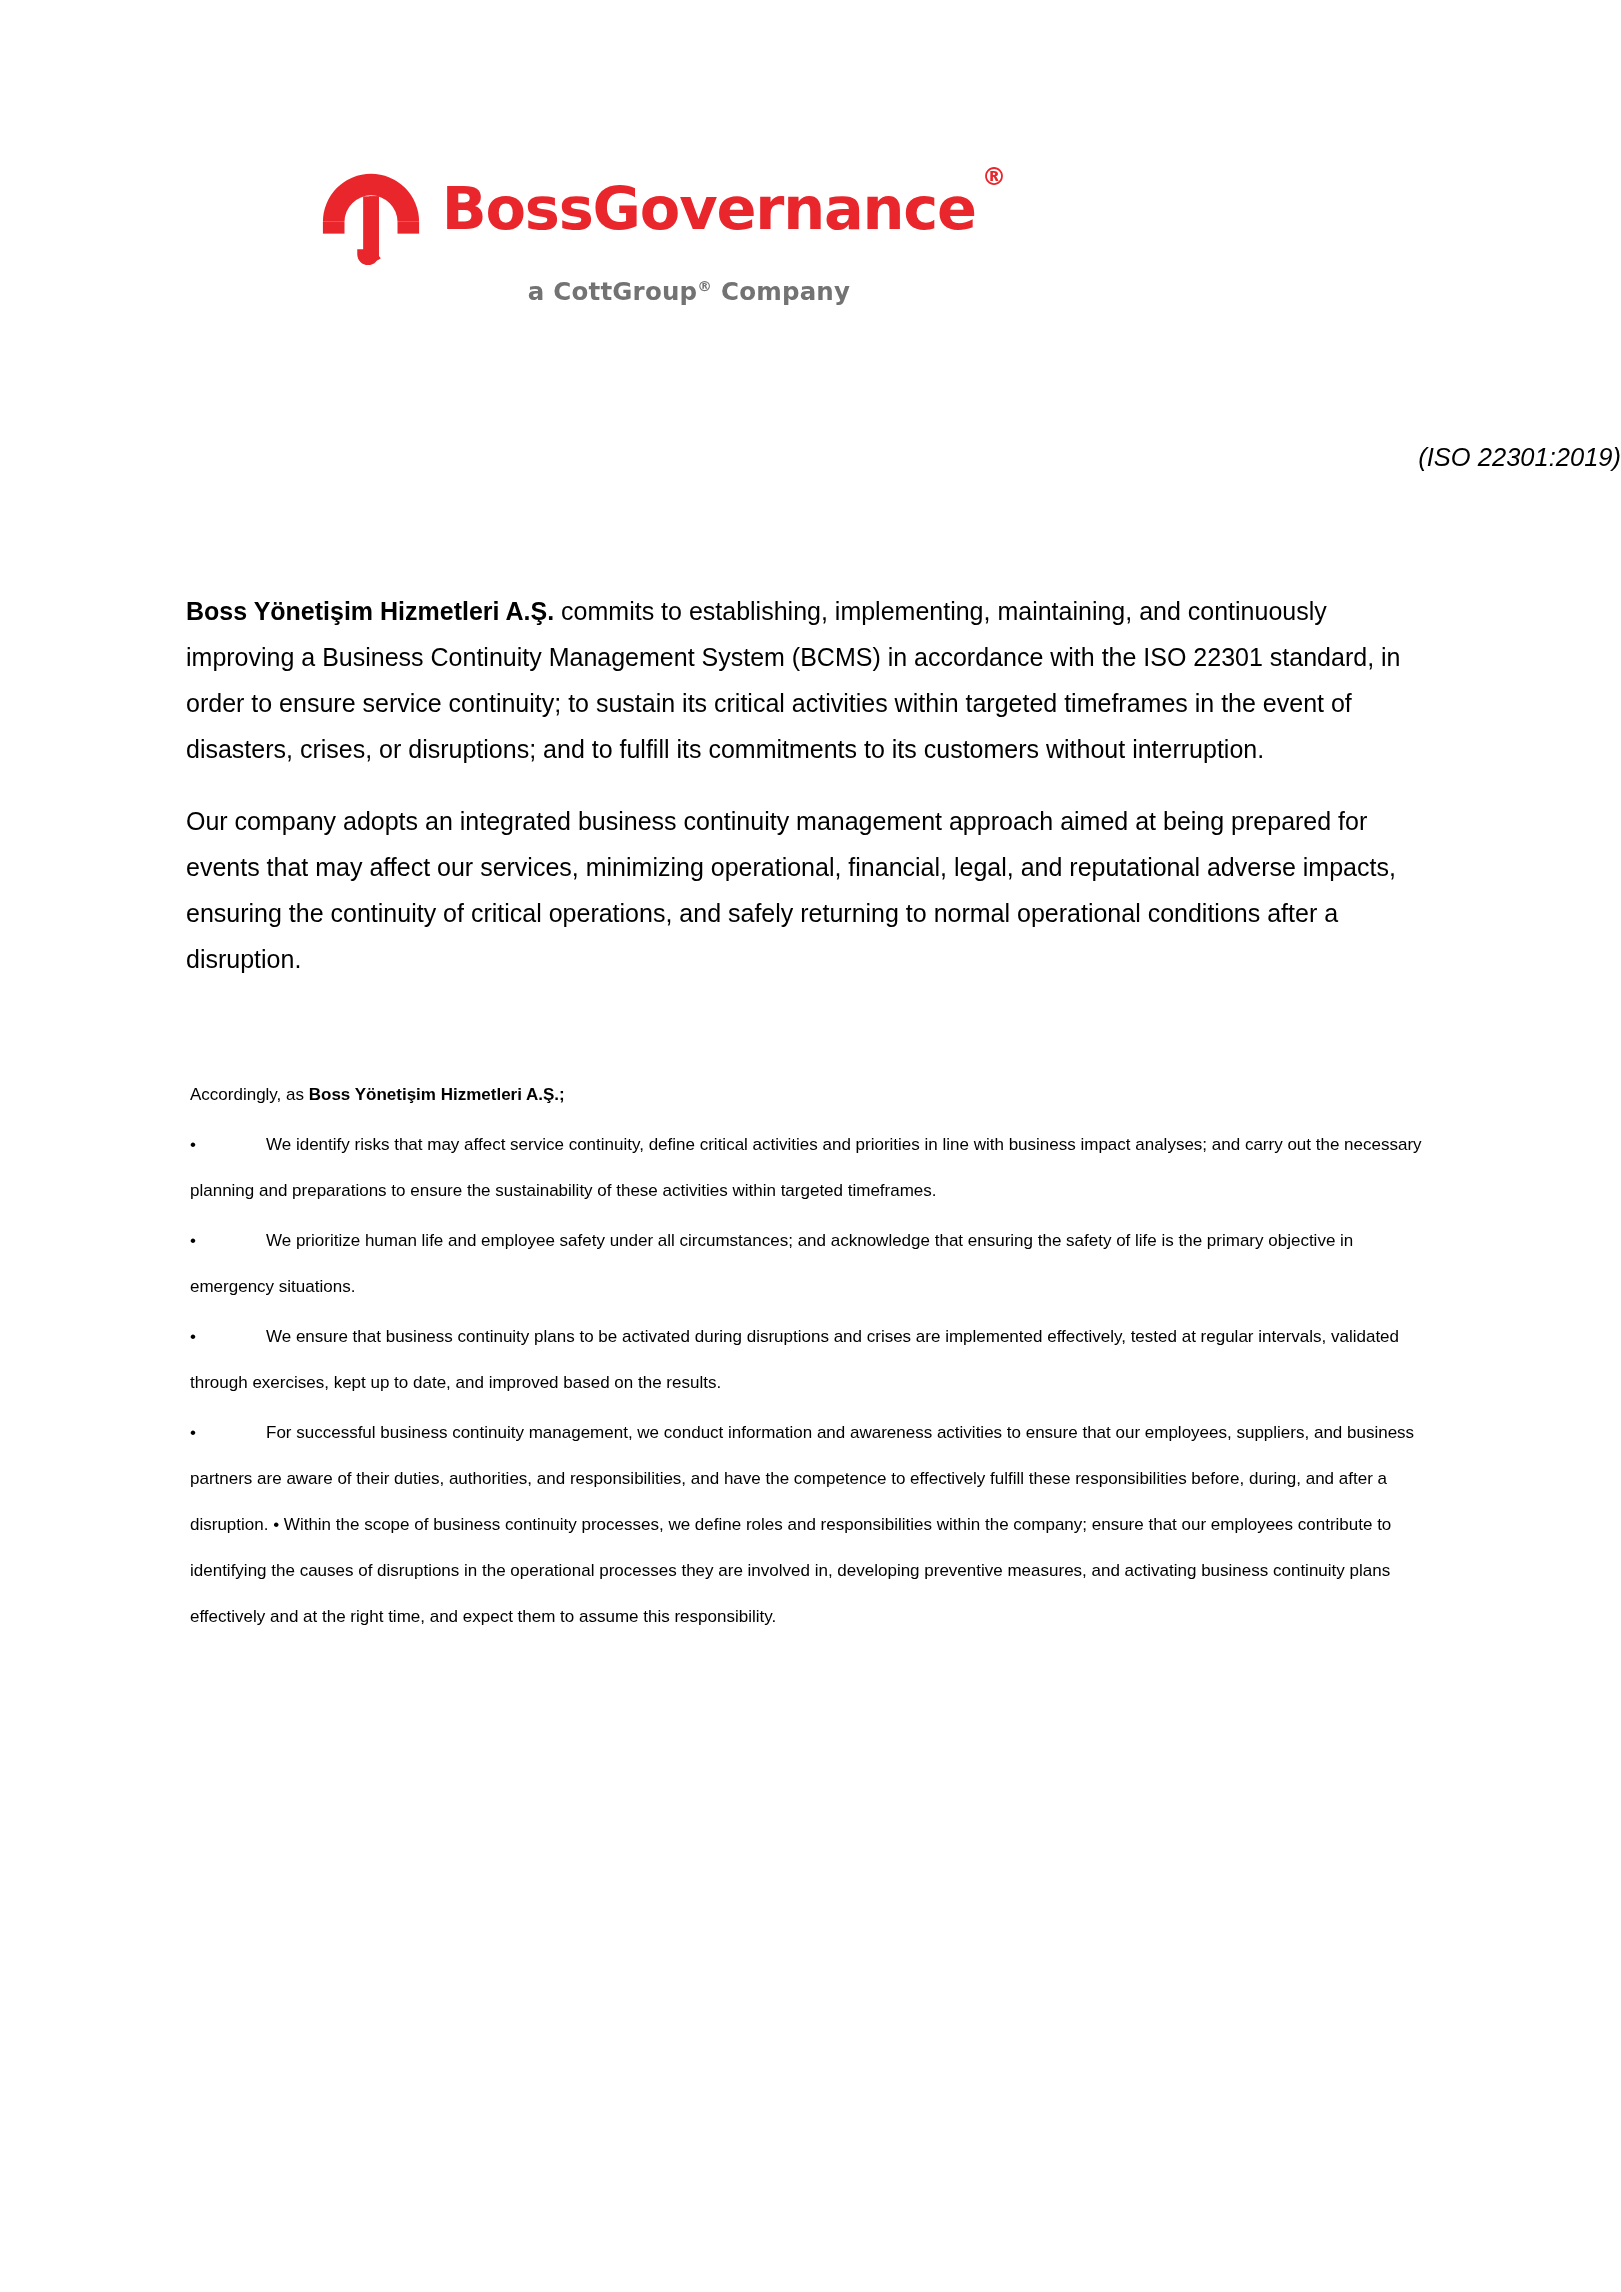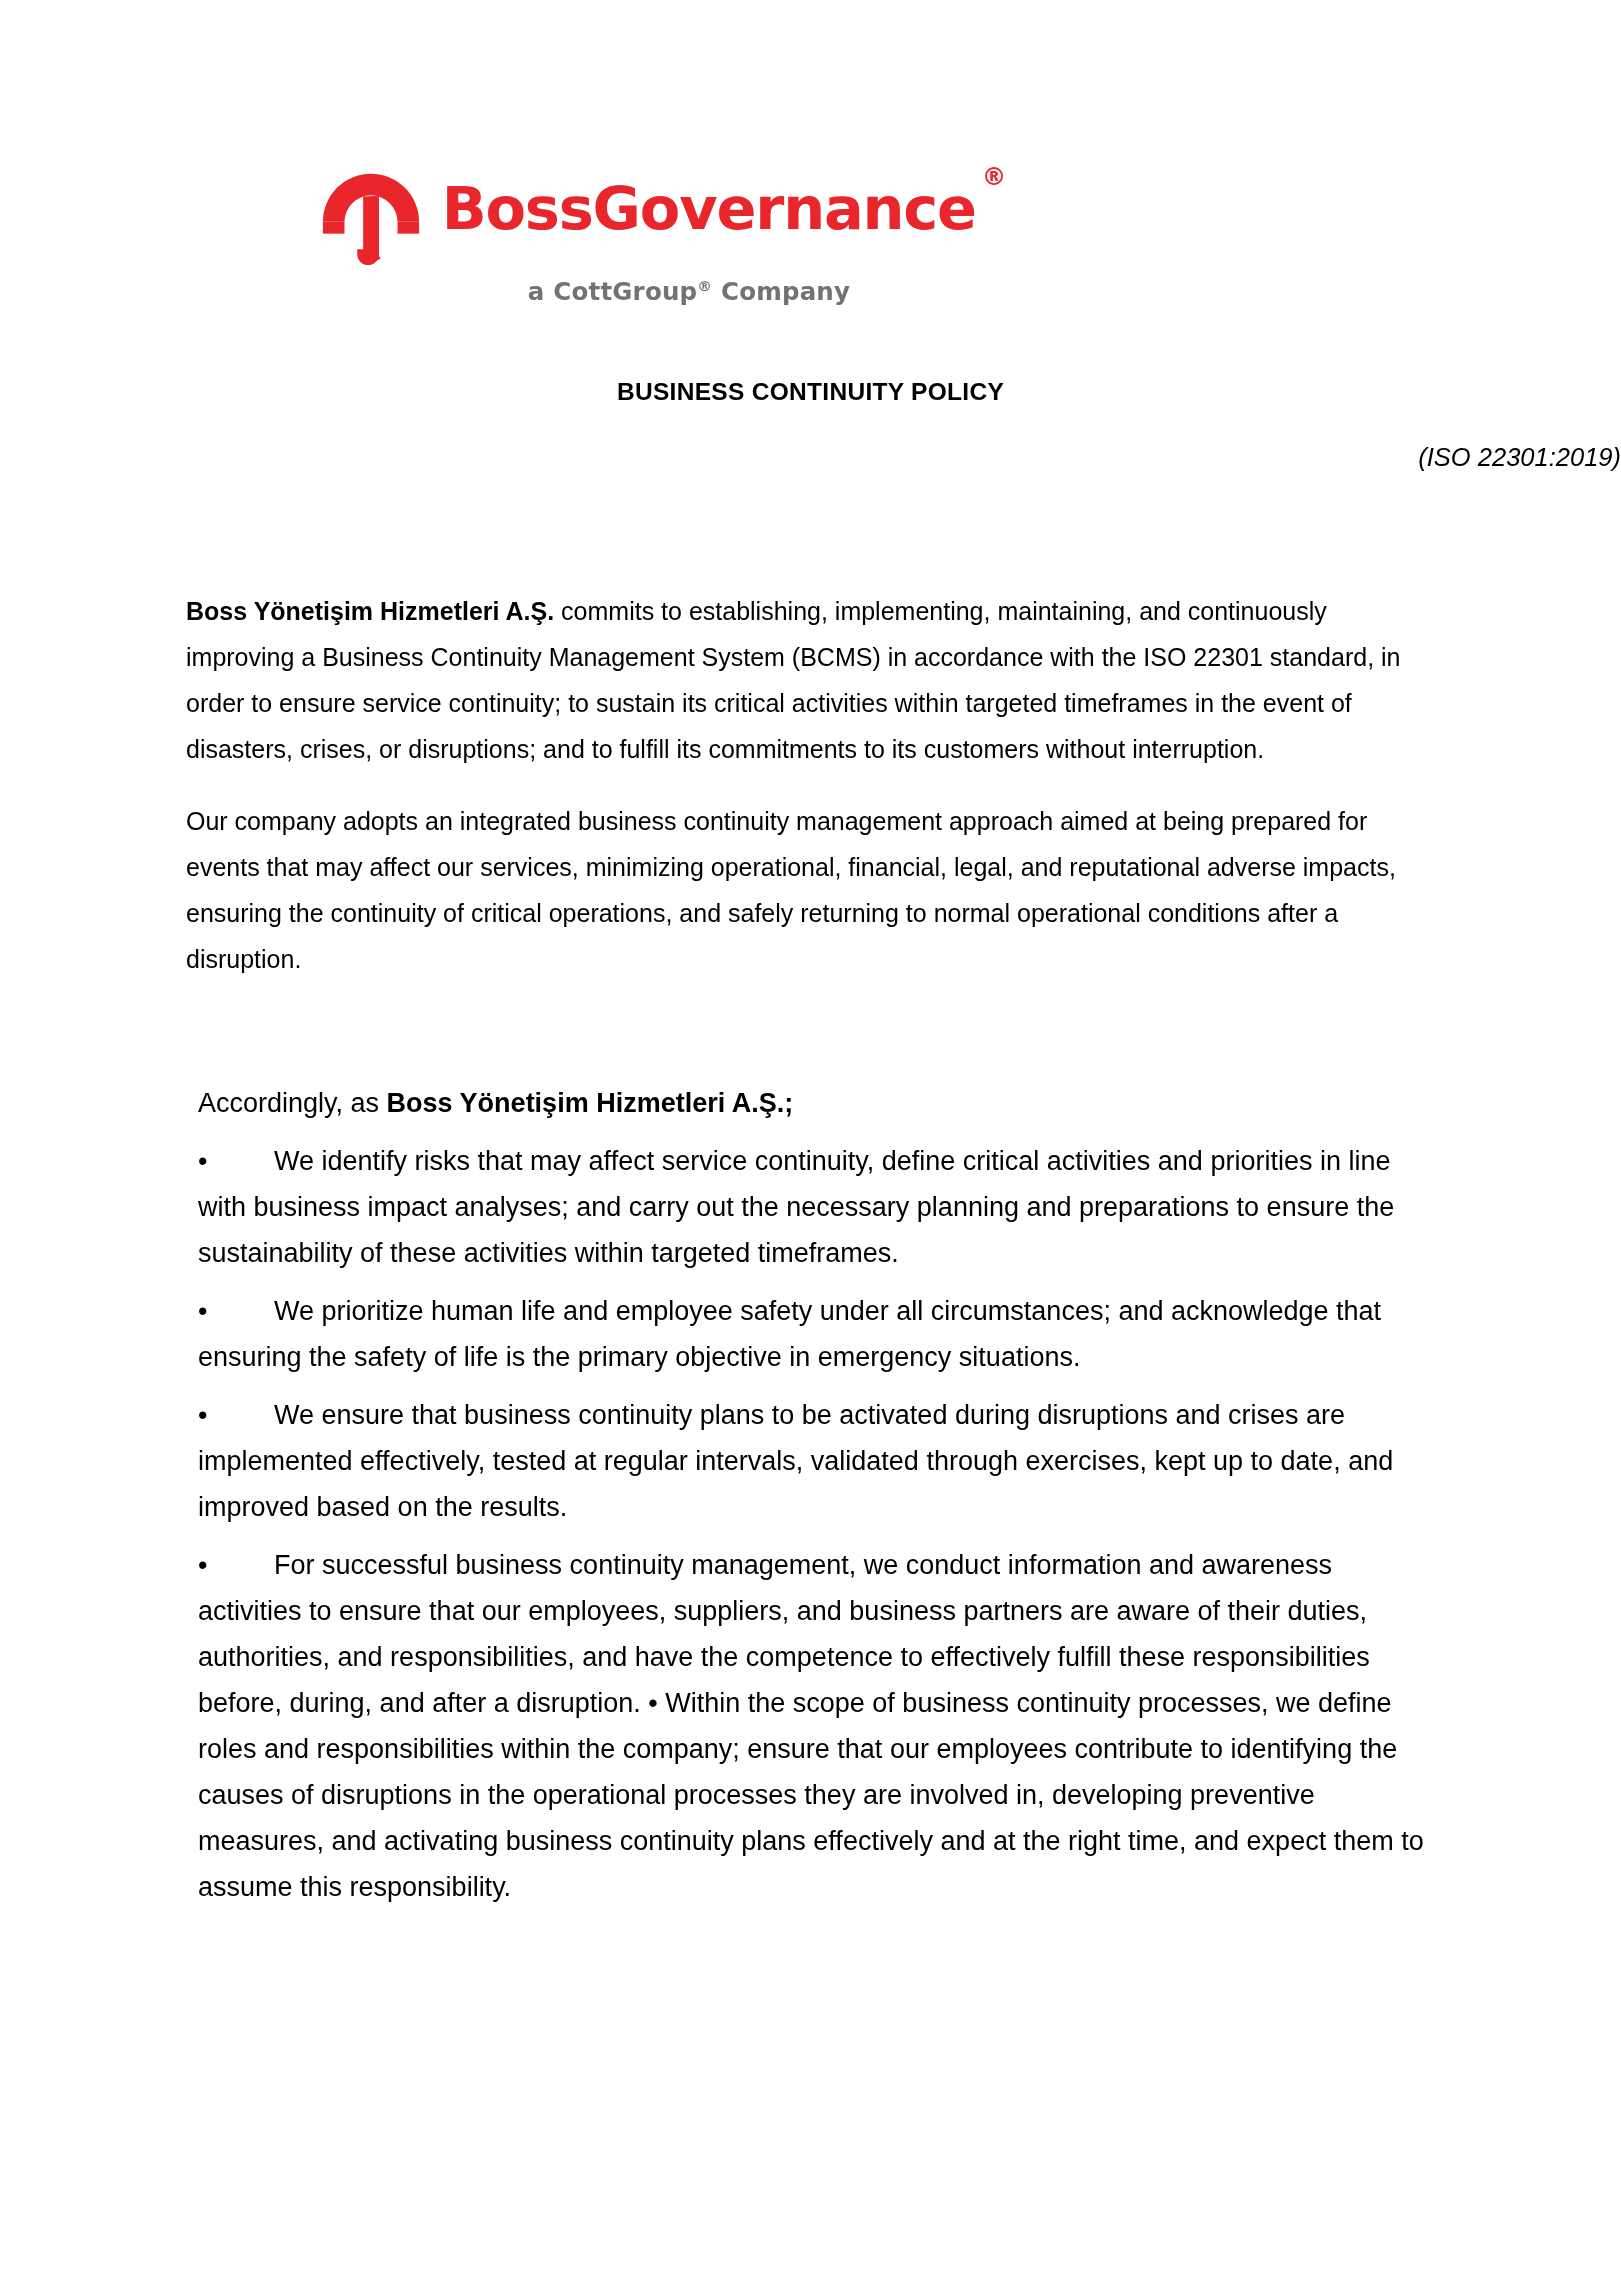--- a/index.html
+++ b/index.html
@@ -114,22 +114,22 @@
     line-height: 46px;
     text-align: left;
   }
   .spacer-gap {
     height: 61px;
   }
   .bold {
     font-weight: 700;
   }
   .bullet-line {
-    margin: 12px;
-    font-size: 27px;
+    margin: 4px;
+    font-size: 17px;
     line-height: 46px;
   }
   .bullet-mark {
     display: inline-block;
     width: 76px;
   }
 </style>
 </head>
 <body>
 
@@ -167,21 +167,20 @@
       <div class="logo-wordmark" style="color:#E8262C">
         <span class="logo-word-1">Boss</span><span class="logo-word-2">Governance</span><span class="logo-reg">®</span>
       </div>
     </div>
 
     <div class="logo-tagline" style="color:#737373">
       <span>a CottGroup</span><span class="sup">®</span><span> Company</span>
     </div>
   </div>
 
-  <div class="doc-title">BUSINESS CONTINUITY POLICY</div>
   <div class="doc-subtitle">(ISO 22301:2019)</div>
 
   <div class="body-area">
 
     <p class="para">
       <span class="bold">Boss Yönetişim Hizmetleri A.Ş.</span><span> commits to establishing, implementing, maintaining, and continuously improving a Business Continuity Management System (BCMS) in accordance with the ISO 22301 standard, in order to ensure service continuity; to sustain its critical activities within targeted timeframes in the event of disasters, crises, or disruptions; and to fulfill its commitments to its customers without interruption.</span>
     </p>
 
     <p class="para">Our company adopts an integrated business continuity management approach aimed at being prepared for events that may affect our services, minimizing operational, financial, legal, and reputational adverse impacts, ensuring the continuity of critical operations, and safely returning to normal operational conditions after a disruption.</p>
 

